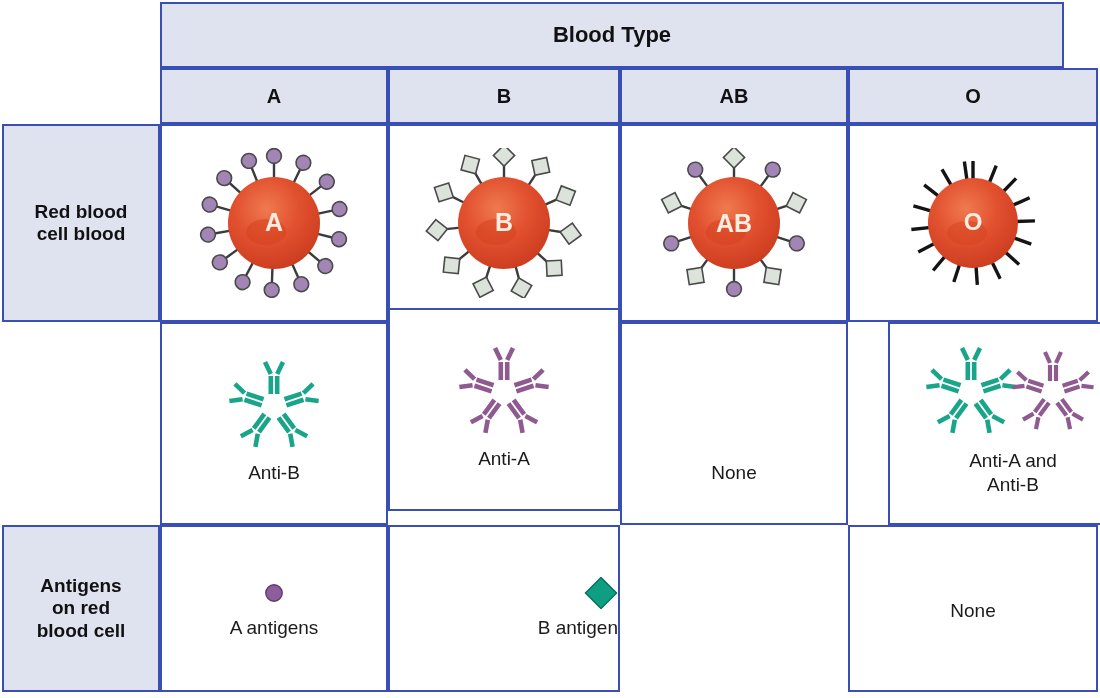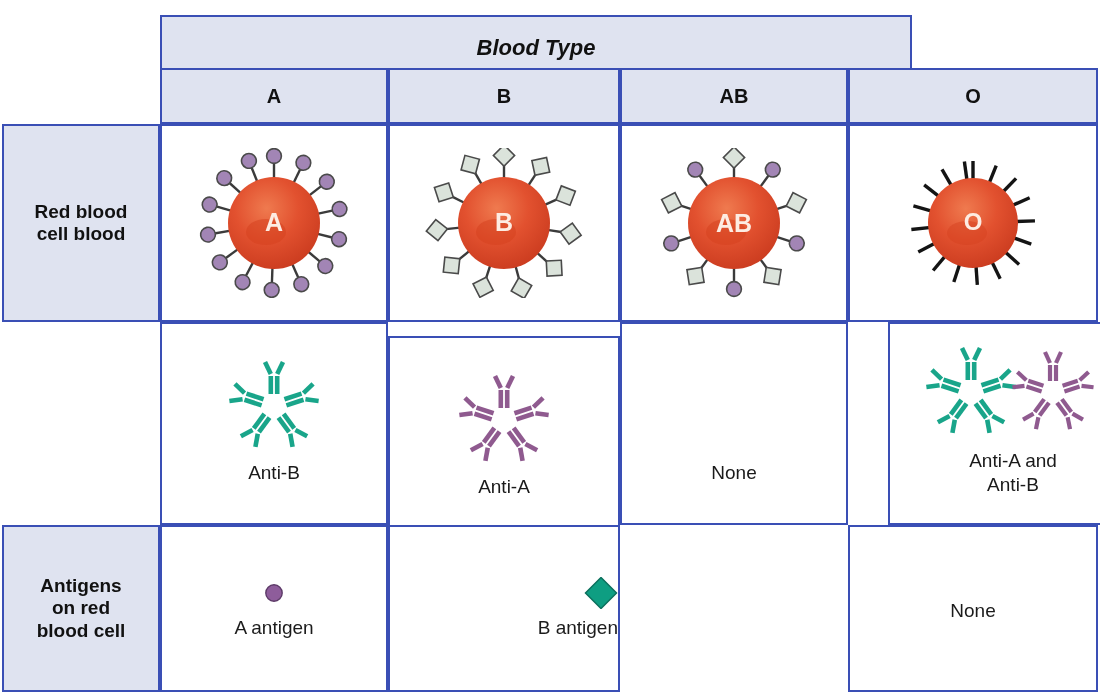--- a/index.html
+++ b/index.html
@@ -52,21 +52,21 @@
 
   .rbc-art{height:150px;display:flex;align-items:center;justify-content:center;}
   .ag-art{height:30px;display:flex;align-items:center;justify-content:center;margin-bottom:4px;}
 </style>
 </head>
 <body>
 
 <div id="root">
   <div class="tbl">
 
-    <div class="cellbox hdr title" style="left:160px;top:15px;width:752px;height:66px;font-style:italic;">Blood Type</div>
+    <div class="cellbox hdr title" style="left:160px;top:2px;width:904px;height:66px;">Blood Type</div>
 
     <div class="cellbox hdr colname" style="left:160px;top:68px;width:228px;height:56px;">A</div>
     <div class="cellbox hdr colname" style="left:388px;top:68px;width:232px;height:56px;">B</div>
     <div class="cellbox hdr colname" style="left:620px;top:68px;width:228px;height:56px;">AB</div>
     <div class="cellbox hdr colname" style="left:848px;top:68px;width:250px;height:56px;">O</div>
 
     <div class="cellbox hdr rowname" style="left:2px;top:124px;width:158px;height:198px;">
       <div>
         <div>Red blood</div>
         <div>cell blood</div>
@@ -470,21 +470,21 @@
               </g>
             </g>
           </svg>
         </div>
         <div class="iso-caption">
           <div>Anti-B</div>
         </div>
       </div>
     </div>
 
-    <div class="cellbox body-cell" style="left:388px;top:336px;width:232px;height:203px;">
+    <div class="cellbox body-cell" style="left:388px;top:308px;width:232px;height:203px;">
       <div class="iso-stack">
         <div class="iso-art">
           <svg width="110" height="104" viewBox="0 0 110 104" aria-hidden="true">
             <g stroke="#8f5a8f" stroke-width="4.6" stroke-linecap="butt" fill="none">
               <g transform="translate(55,52)">
                 <g transform="rotate(0)">
                   <line x1="-3.2" y1="-12" x2="-3.2" y2="-30"></line>
                   <line x1="3.2" y1="-12" x2="3.2" y2="-30"></line>
                   <line x1="-3.2" y1="-32" x2="-9" y2="-44"></line>
                   <line x1="3.2" y1="-32" x2="9" y2="-44"></line>
@@ -621,21 +621,21 @@
       </div>
     </div>
 
     <div class="cellbox body-cell" style="left:160px;top:525px;width:228px;height:167px;">
       <div class="ag-art">
         <svg width="30" height="28" viewBox="0 0 30 28" aria-hidden="true">
           <circle cx="15" cy="14" r="8.2" fill="#8e5d9b" stroke="#5d3b68" stroke-width="1.4"></circle>
         </svg>
       </div>
       <div class="cell-caption">
-        <div>A antigen</div>
+        <div>A antigens</div>
       </div>
     </div>
 
     <div class="cellbox body-cell" style="left:388px;top:525px;width:232px;height:167px;align-items:flex-end;">
       <div class="ag-art">
         <svg width="34" height="32" viewBox="0 0 34 32" aria-hidden="true">
           <rect x="6" y="5" width="22" height="22" transform="rotate(45 17 16)" fill="#0e9e82" stroke="#0a6f5c" stroke-width="1.4"></rect>
         </svg>
       </div>
       <div class="cell-caption">

